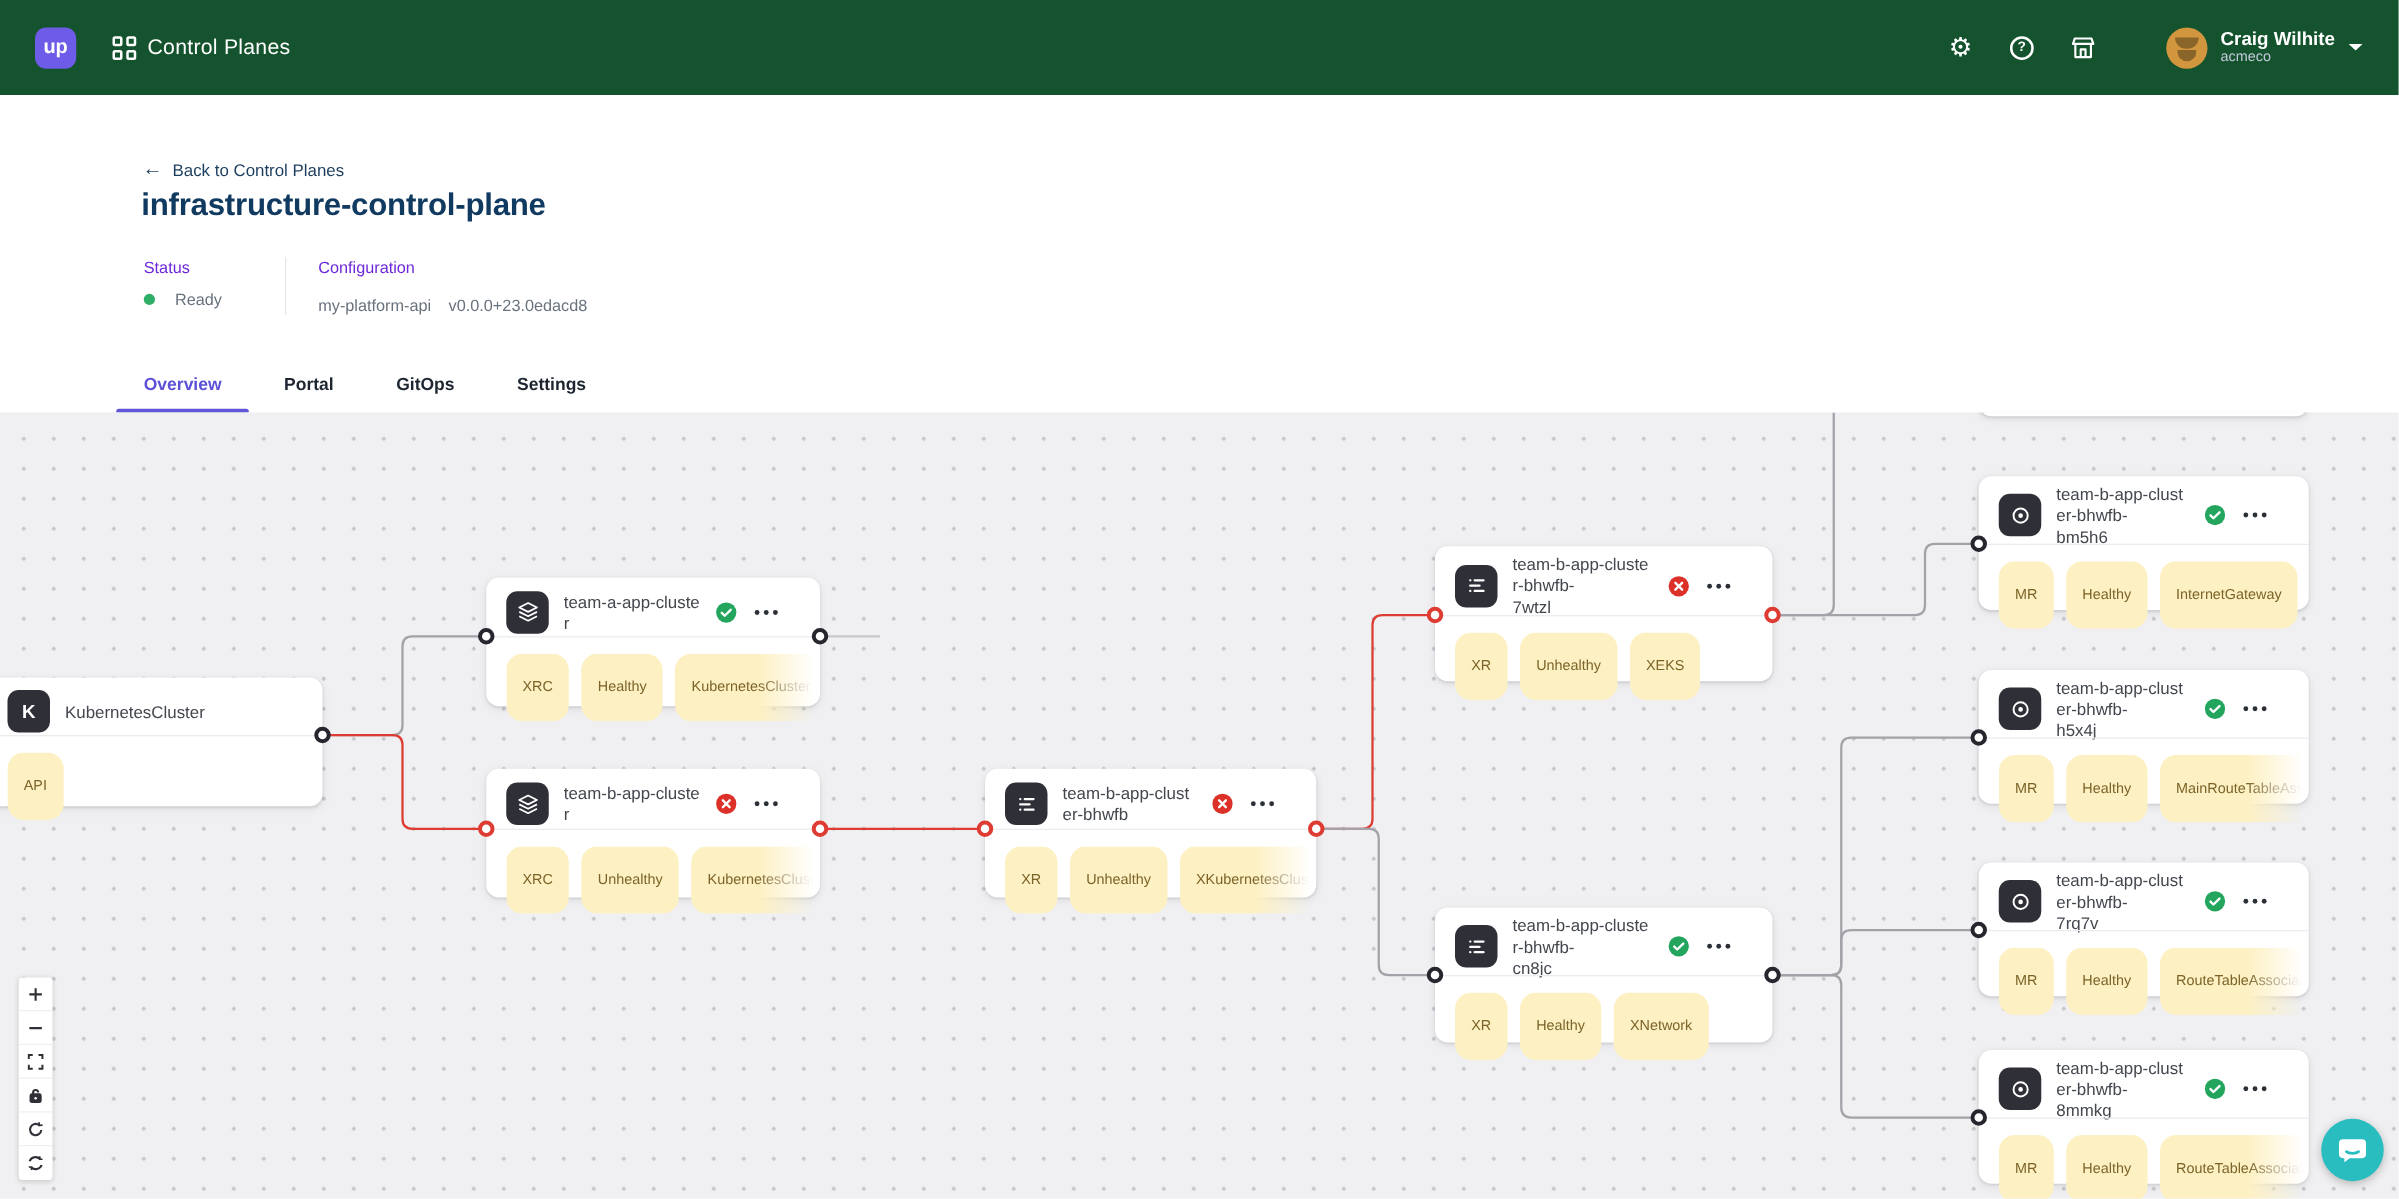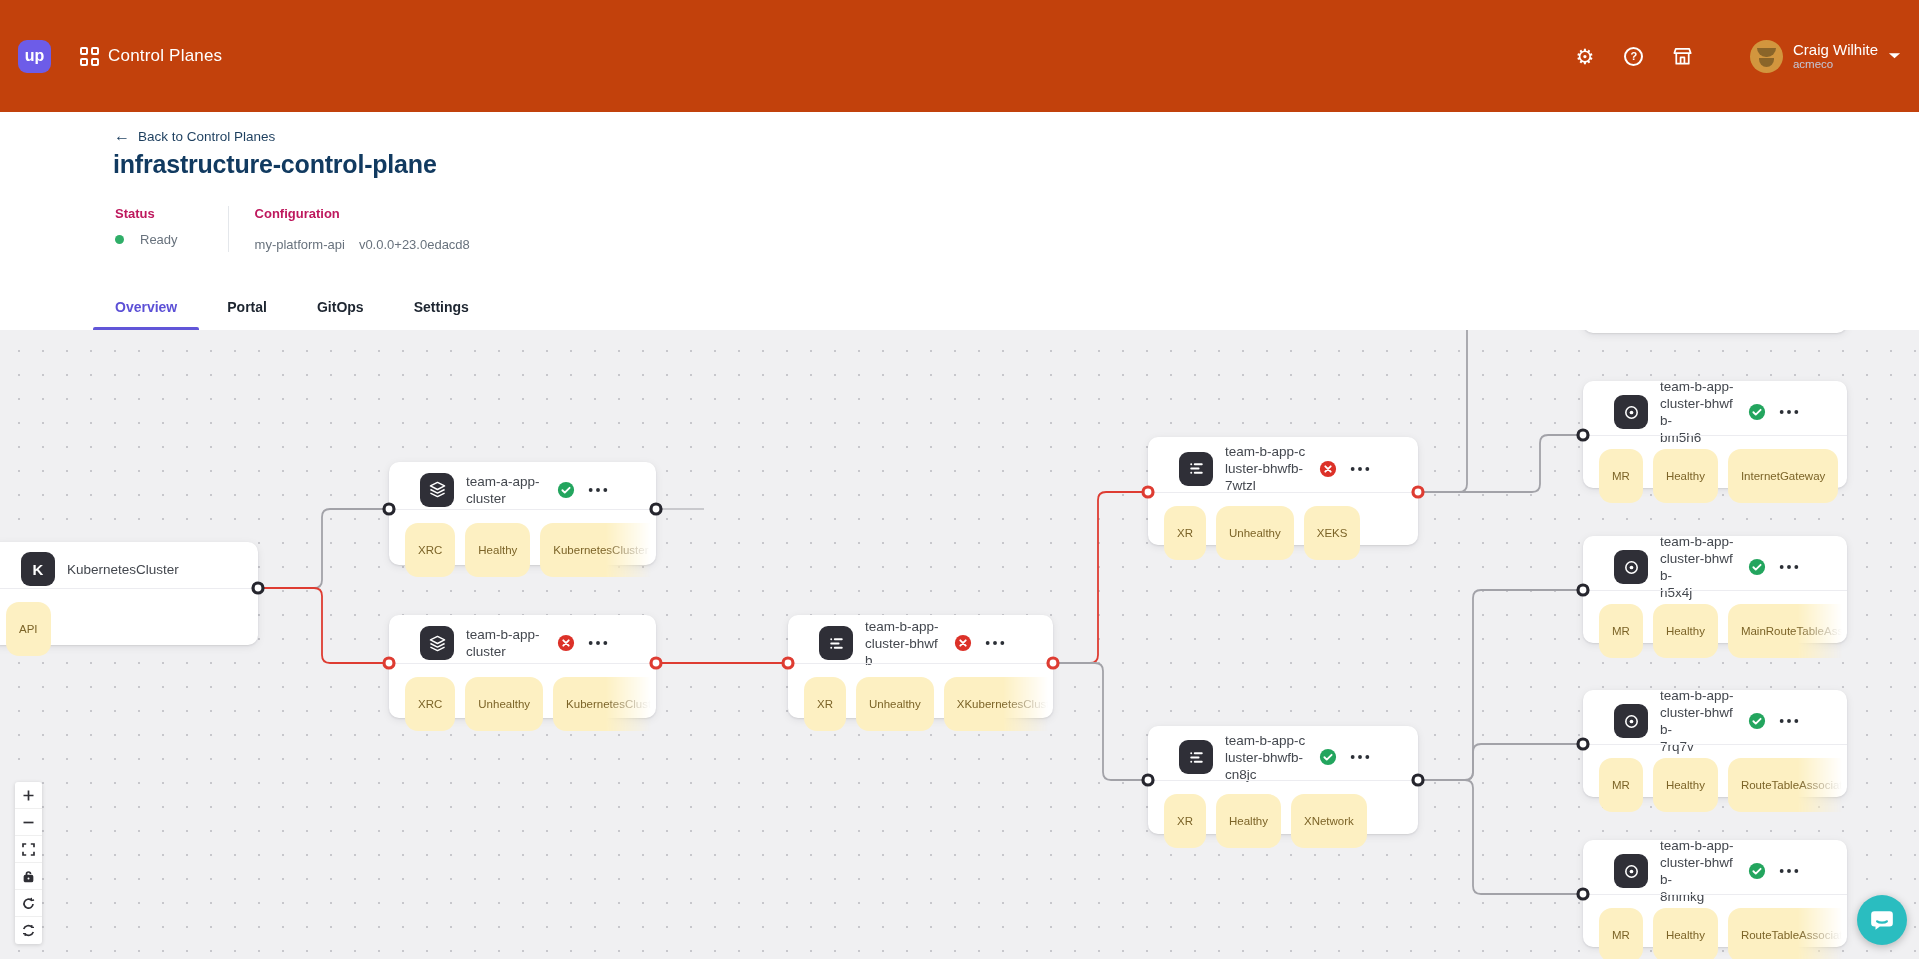--- a/index.html
+++ b/index.html
@@ -1,71 +1,71 @@
 <!DOCTYPE html>
 <html><head>
 <meta charset="utf-8">
 <style>
   * { margin:0; padding:0; box-sizing:border-box; }
   html,body { width:1919px; height:959px; overflow:hidden; background:#fff;
     font-family:"Liberation Sans", sans-serif; }
   #app { position:relative; width:1919px; height:959px; overflow:hidden; }
 
   
-  .navbar { position:absolute; top:0; left:0; width:1919px; height:112px;
-    background:#c2410c; display:flex; align-items:center; padding:0 18px; z-index:50; }
+  .navbar { position:absolute; top:0; left:0; width:1919px; height:76px;
+    background:#14532d; display:flex; align-items:center; padding:0 28px; z-index:50; }
   .logo { width:33px; height:33px; background:#6d5ce8; border-radius:9px; color:#fff;
     font-weight:bold; font-size:16px; display:flex; align-items:center; justify-content:center; }
   .grid-icon { display:grid; grid-template-columns:8px 8px; grid-gap:3px; margin-left:29px; }
   .grid-icon span { width:8px; height:8px; border:2px solid #fff; border-radius:2px; }
   .nav-title { color:#fff; font-size:17px; font-weight:normal; margin-left:9px; letter-spacing:.2px; }
   .nav-right { margin-left:auto; display:flex; align-items:center; gap:25px; }
   .nav-ico { width:24px; height:24px; display:flex; align-items:center; justify-content:center;
     color:#fff; cursor:pointer; }
   .gear-glyph { font-size:21px; line-height:1; }
   .help-circle { width:19px; height:19px; border:2px solid #fff; border-radius:50%;
     display:flex; align-items:center; justify-content:center; font-size:11px; font-weight:bold; color:#fff; }
   .user-chip { display:flex; align-items:center; gap:10px; margin-left:30px; cursor:pointer; }
   .avatar { width:33px; height:33px; border-radius:50%; background:#d2963e; overflow:hidden; position:relative; }
   .avatar i { position:absolute; left:7px; width:19px; height:9px; background:#7e5d26;
     border-radius:0 0 10px 10px; opacity:.85; }
   .avatar i.a1 { top:8px; } .avatar i.a2 { top:18px; width:15px; left:9px; }
-  .user-name { color:#fff; font-size:15px; font-weight:normal; line-height:1.1; }
+  .user-name { color:#fff; font-size:15px; font-weight:bold; line-height:1.1; }
   .user-org { color:#c3c9da; font-size:11.5px; }
 
   
   .page-head { position:absolute; top:88px; left:0; width:1919px; height:242px; background:#fff; }
   .back-link { position:absolute; left:114px; top:40px; color:#1c3e5e; font-size:13.5px;
     display:flex; align-items:center; gap:8px; cursor:pointer; }
   .back-arrow { font-size:16px; line-height:1; }
   .page-title { position:absolute; left:113px; top:62px; font-size:25px; font-weight:bold;
     color:#113a60; letter-spacing:-.2px; }
   .meta-row { position:absolute; left:115px; top:118px; display:flex; }
-  .meta-col .meta-label { font-size:13px; font-weight:bold; color:#be185d; margin-bottom:11px; }
+  .meta-col .meta-label { font-size:13px; font-weight:normal; color:#6d28d9; margin-bottom:11px; }
   .meta-val { font-size:13px; color:#68727d; display:flex; align-items:center; gap:16px; }
   .dot-ready { width:9px; height:9px; border-radius:50%; background:#2fae68; display:inline-block; }
   .meta-rule { width:1px; background:#e4e7eb; margin:0 26px 0 50px; }
   .cfg-vals { display:flex; gap:14px;margin-top:16px; }
   
   .tabs { position:absolute; left:93px; bottom:0; display:flex; gap:6px; height:47px; }
   .tab { padding:0 22px; display:flex; align-items:center; font-size:14px; font-weight:bold;
     color:#1d2530; cursor:pointer; position:relative; }
   .tab.active { color:#5c50d6; }
   .tab.active::after { content:""; position:absolute; left:0; right:0; bottom:0; height:3px;
     background:#6156d8; border-radius:2px 2px 0 0; }
 
   
   .canvas { position:absolute; top:330px; left:0; width:1919px; height:629px; overflow:hidden;
     background:#f0f0f2;
     background-image:radial-gradient(circle, #c7c7cc 1.3px, transparent 1.5px);
     background-size:24px 24px; background-position:7px 9px; }
   .node { position:absolute; background:#fff; border-radius:10px;
     box-shadow:0 1px 2px rgba(20,20,40,.10), 0 2px 8px rgba(20,20,40,.08); }
   .node-head { position:absolute; left:0; right:16px; top:0; display:flex; align-items:center;
-    gap:12px; padding:0 31px; }
+    gap:12px; padding:0 16px; }
   .node-icon { flex:0 0 34px; width:34px; height:34px; background:#2f2f37; border-radius:9px;
     display:flex; align-items:center; justify-content:center; color:#fff; }
   .node-icon svg { width:17px; height:17px; }
   .k-letter { font-size:15px; font-weight:bold; color:#fff; }
   .node-title { flex:1; font-size:13.5px; color:#43474e; line-height:17px; word-break:break-all; }
   .node-status { flex:0 0 18px; width:18px; height:18px; }
   .node-menu { flex:0 0 22px; cursor:pointer; display:flex; align-items:center; }
   .node-menu svg { fill:#2b2f36; }
   .node-divider { position:absolute; left:0; right:0; height:1px; background:#ececf0; }
   .badge-row { position:absolute; left:16px; right:0; display:flex; gap:10px; white-space:nowrap;

